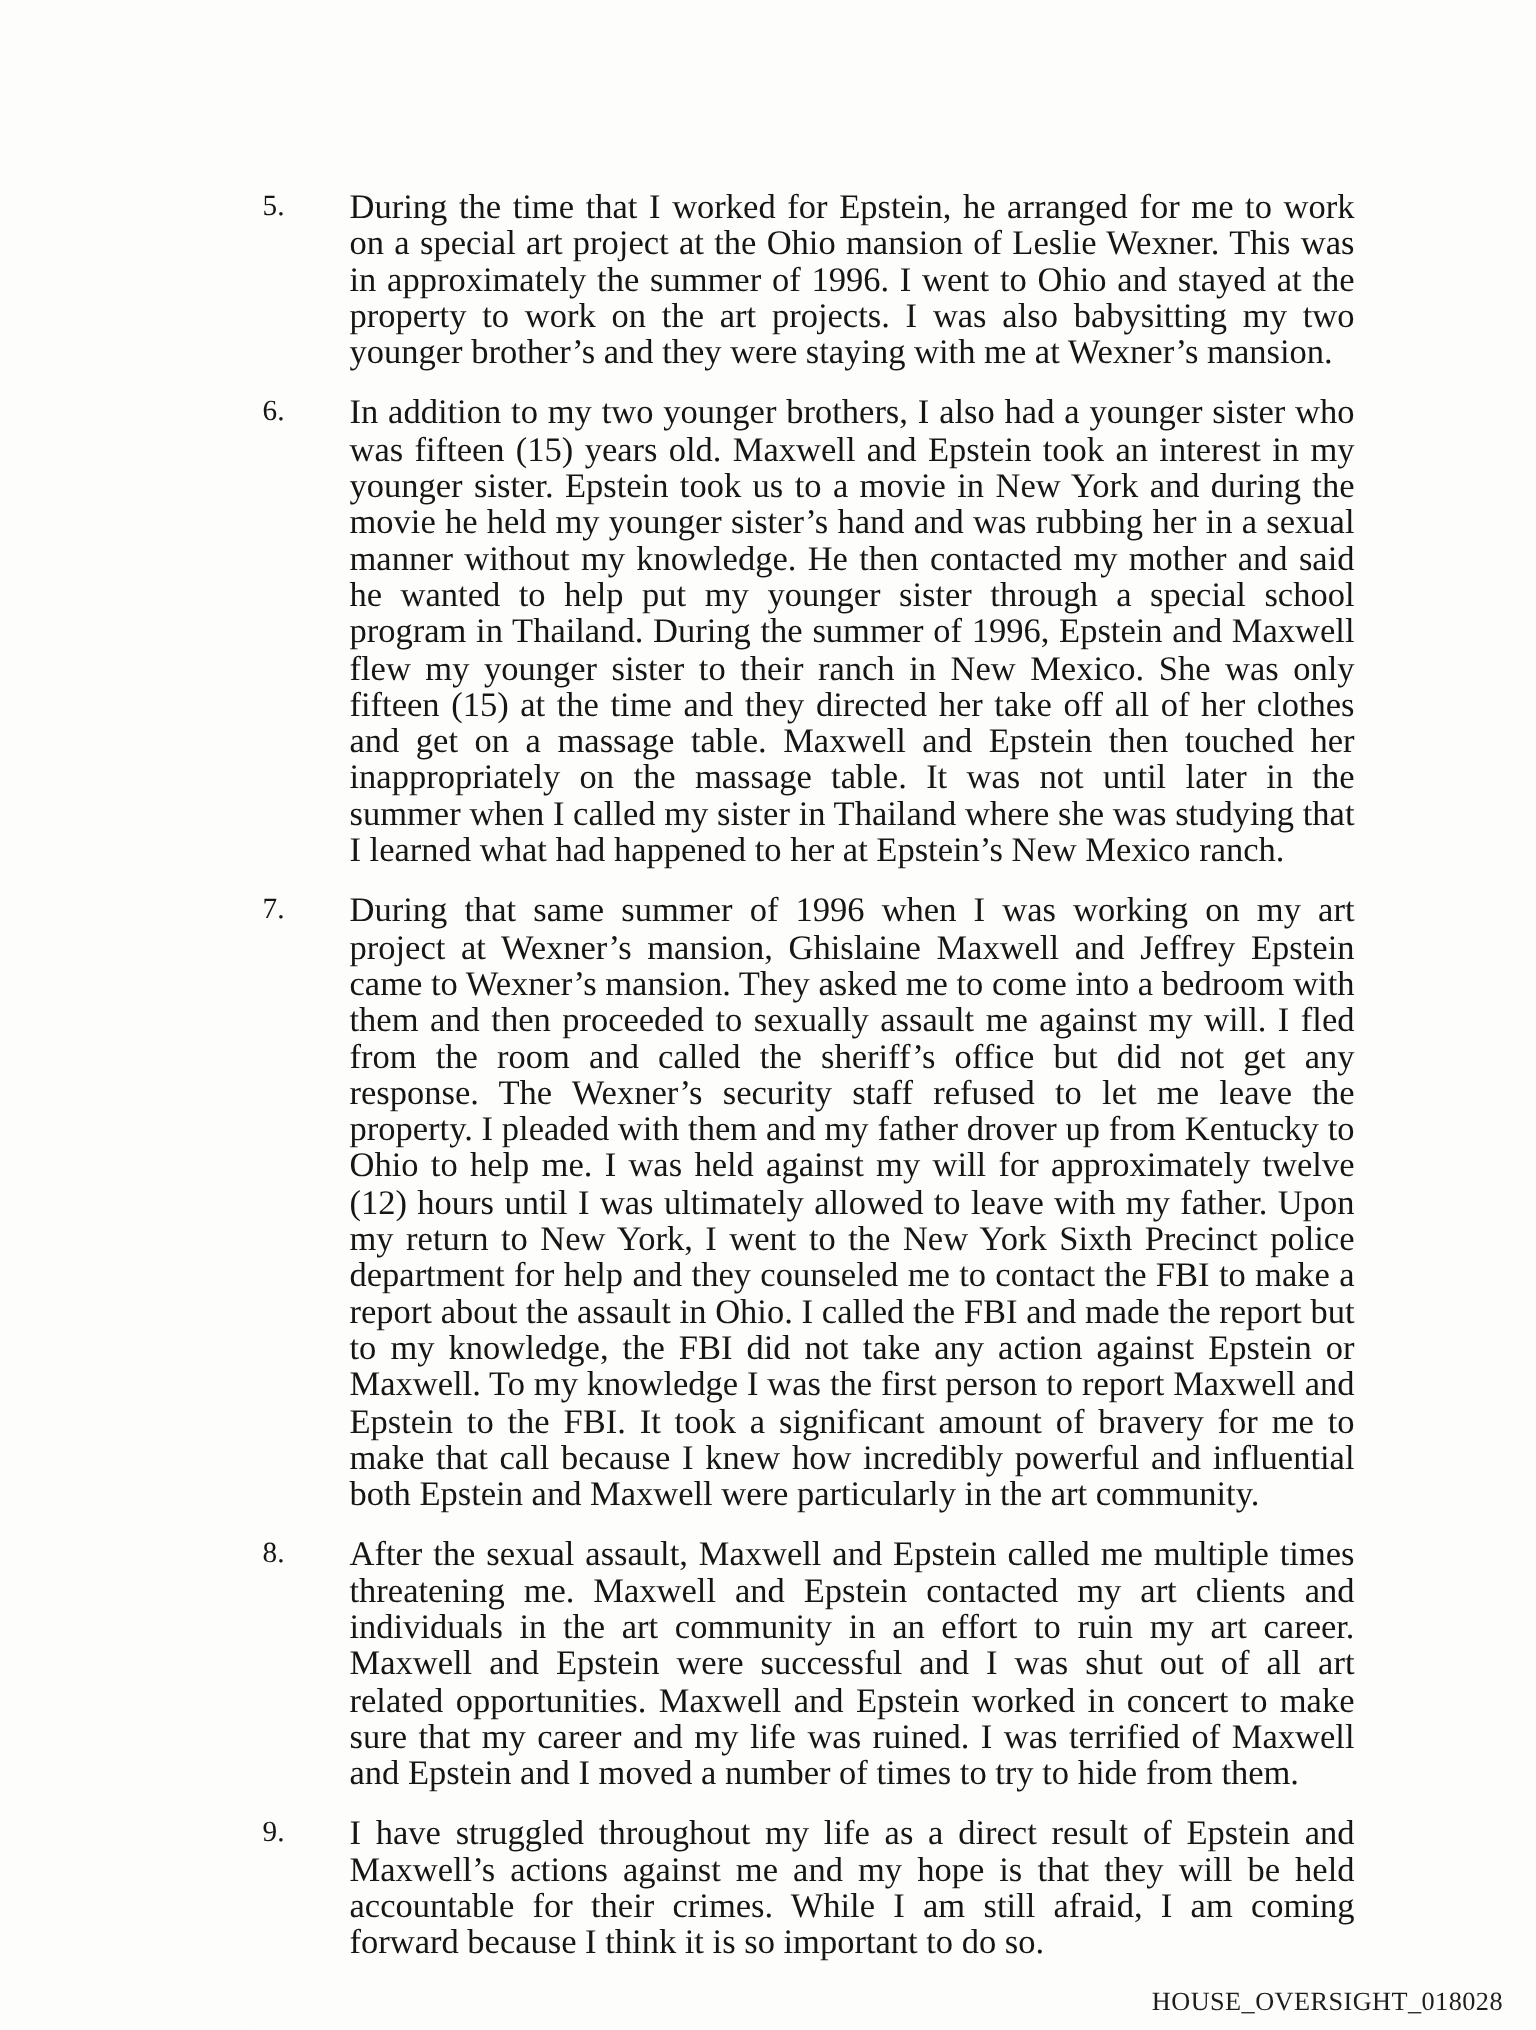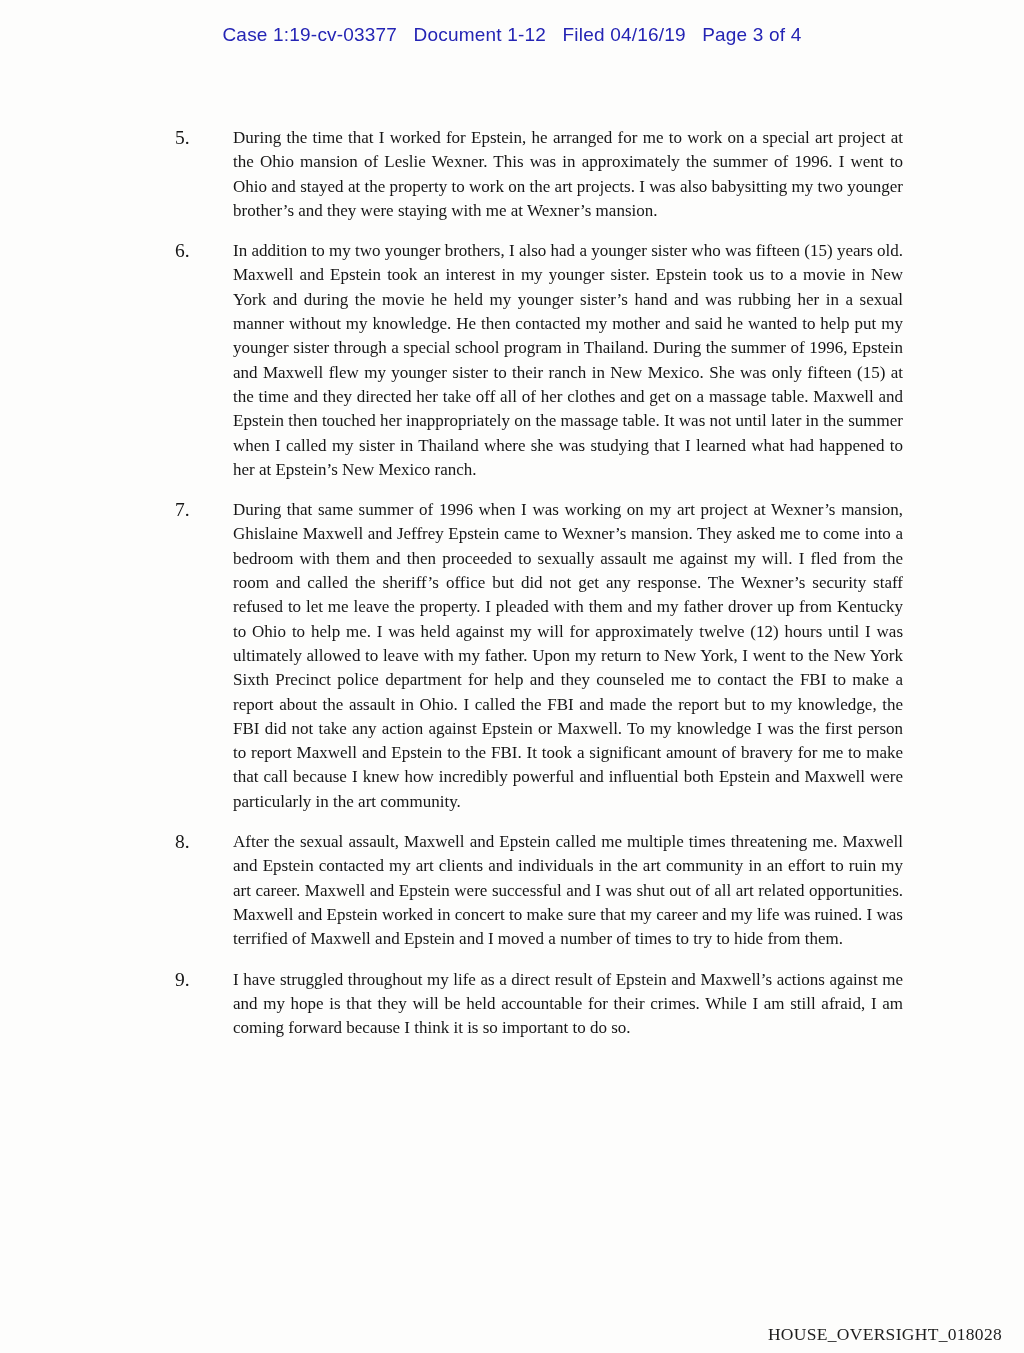--- a/index.html
+++ b/index.html
@@ -40,40 +40,39 @@
     margin-bottom: 16px;
   }
   .para .num {
     flex: none;
     width: 58px;
     font-size: 19.5px;
     line-height: 24.3px;
   }
   .para .txt {
     flex: 1;
-    font-size: 17px;
+    font-size: 23px;
     line-height: 24.3px;
     text-align: justify;
     font-family: Liberation Serif, serif;
   }
   .bates {
     position: absolute;
     right: 22px;
     bottom: 8px;
     font-family: Liberation Serif, serif;
     font-size: 17.5px;
     color: #1d1d1d;
     letter-spacing: 0.3px;
   }
 </style>
 </head>
 <body>
 
 <div class="page">
-  <div class="case-header">Case 1:19-cv-03377   Document 1-12   Filed 04/16/19   Page 3 of 4</div>
 
   <div class="content" id="paragraphs">
       <div class="para">
         <div class="num">5.</div>
         <div class="txt">During the time that I worked for Epstein, he arranged for me to work on a special art project at the Ohio mansion of Leslie Wexner.  This was in approximately the summer of 1996.  I went to Ohio and stayed at the property to work on the art projects. I was also babysitting my two younger brother’s and they were staying with me at Wexner’s mansion.</div>
       </div>
       <div class="para">
         <div class="num">6.</div>
         <div class="txt">In addition to my two younger brothers, I also had a younger sister who was fifteen (15) years old.  Maxwell and Epstein took an interest in my younger sister.  Epstein took us to a movie in New York and during the movie he held my younger sister’s hand and was rubbing her in a sexual manner without my knowledge.  He then contacted my mother and said he wanted to help put my younger sister through a special school program in Thailand.  During the summer of 1996, Epstein and Maxwell flew my younger sister to their ranch in New Mexico.  She was only fifteen (15) at the time and they directed her take off all of her clothes and get on a massage table.  Maxwell and Epstein then touched her inappropriately on the massage table.  It was not until later in the summer when I called my sister in Thailand where she was studying that I learned what had happened to her at Epstein’s New Mexico ranch.</div>
       </div>

